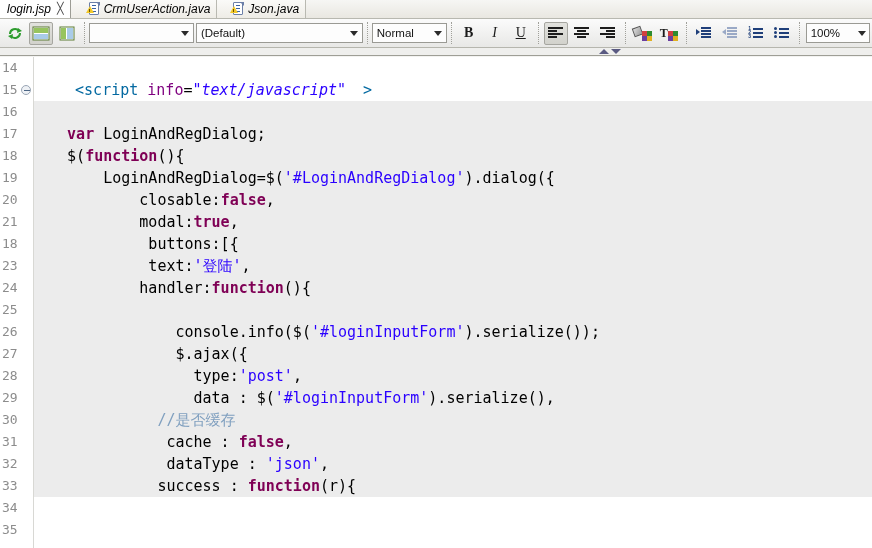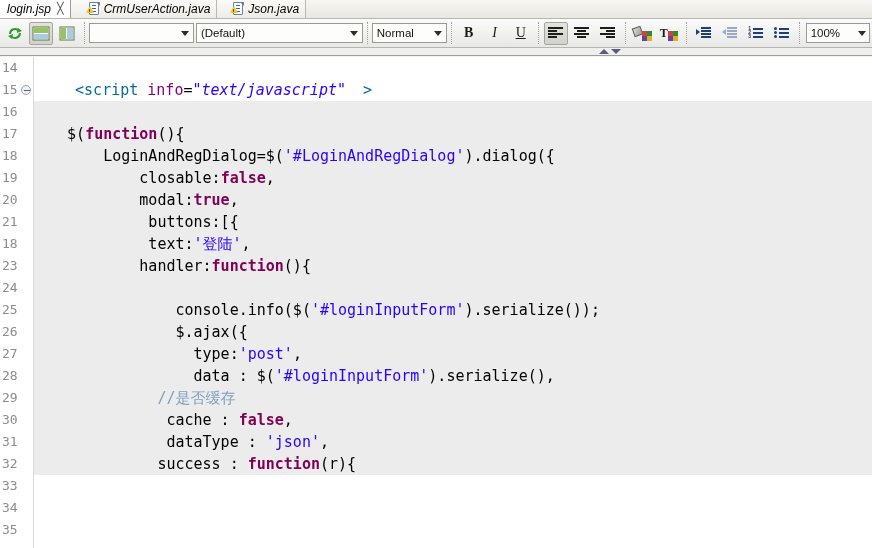--- a/index.html
+++ b/index.html
@@ -527,20 +527,21 @@
     </div>
 
     <div class="codearea">
 
       <div class="line"></div>
 
       <div class="line"><span class="p">  </span><span class="tg">&lt;script </span><span class="at">info</span><span class="p">=</span><span class="st">"text/javascript"</span><span class="tg">&gt;</span></div>
 
       <div class="line hl"> </div>
 
+      <div class="line hl"><span class="p">   </span><span class="k">var</span><span class="p"> LoginAndRegDialog;</span></div>
 
       <div class="line hl"><span class="p">   $(</span><span class="k">function</span><span class="p">(){</span></div>
 
       <div class="line hl"><span class="p">       LoginAndRegDialog=$(</span><span class="s">'#LoginAndRegDialog'</span><span class="p">).dialog({</span></div>
 
       <div class="line hl"><span class="p">           closable:</span><span class="k">false</span><span class="p">,</span></div>
 
       <div class="line hl"><span class="p">           modal:</span><span class="k">true</span><span class="p">,</span></div>
 
       <div class="line hl"><span class="p">            buttons:[{</span></div>

